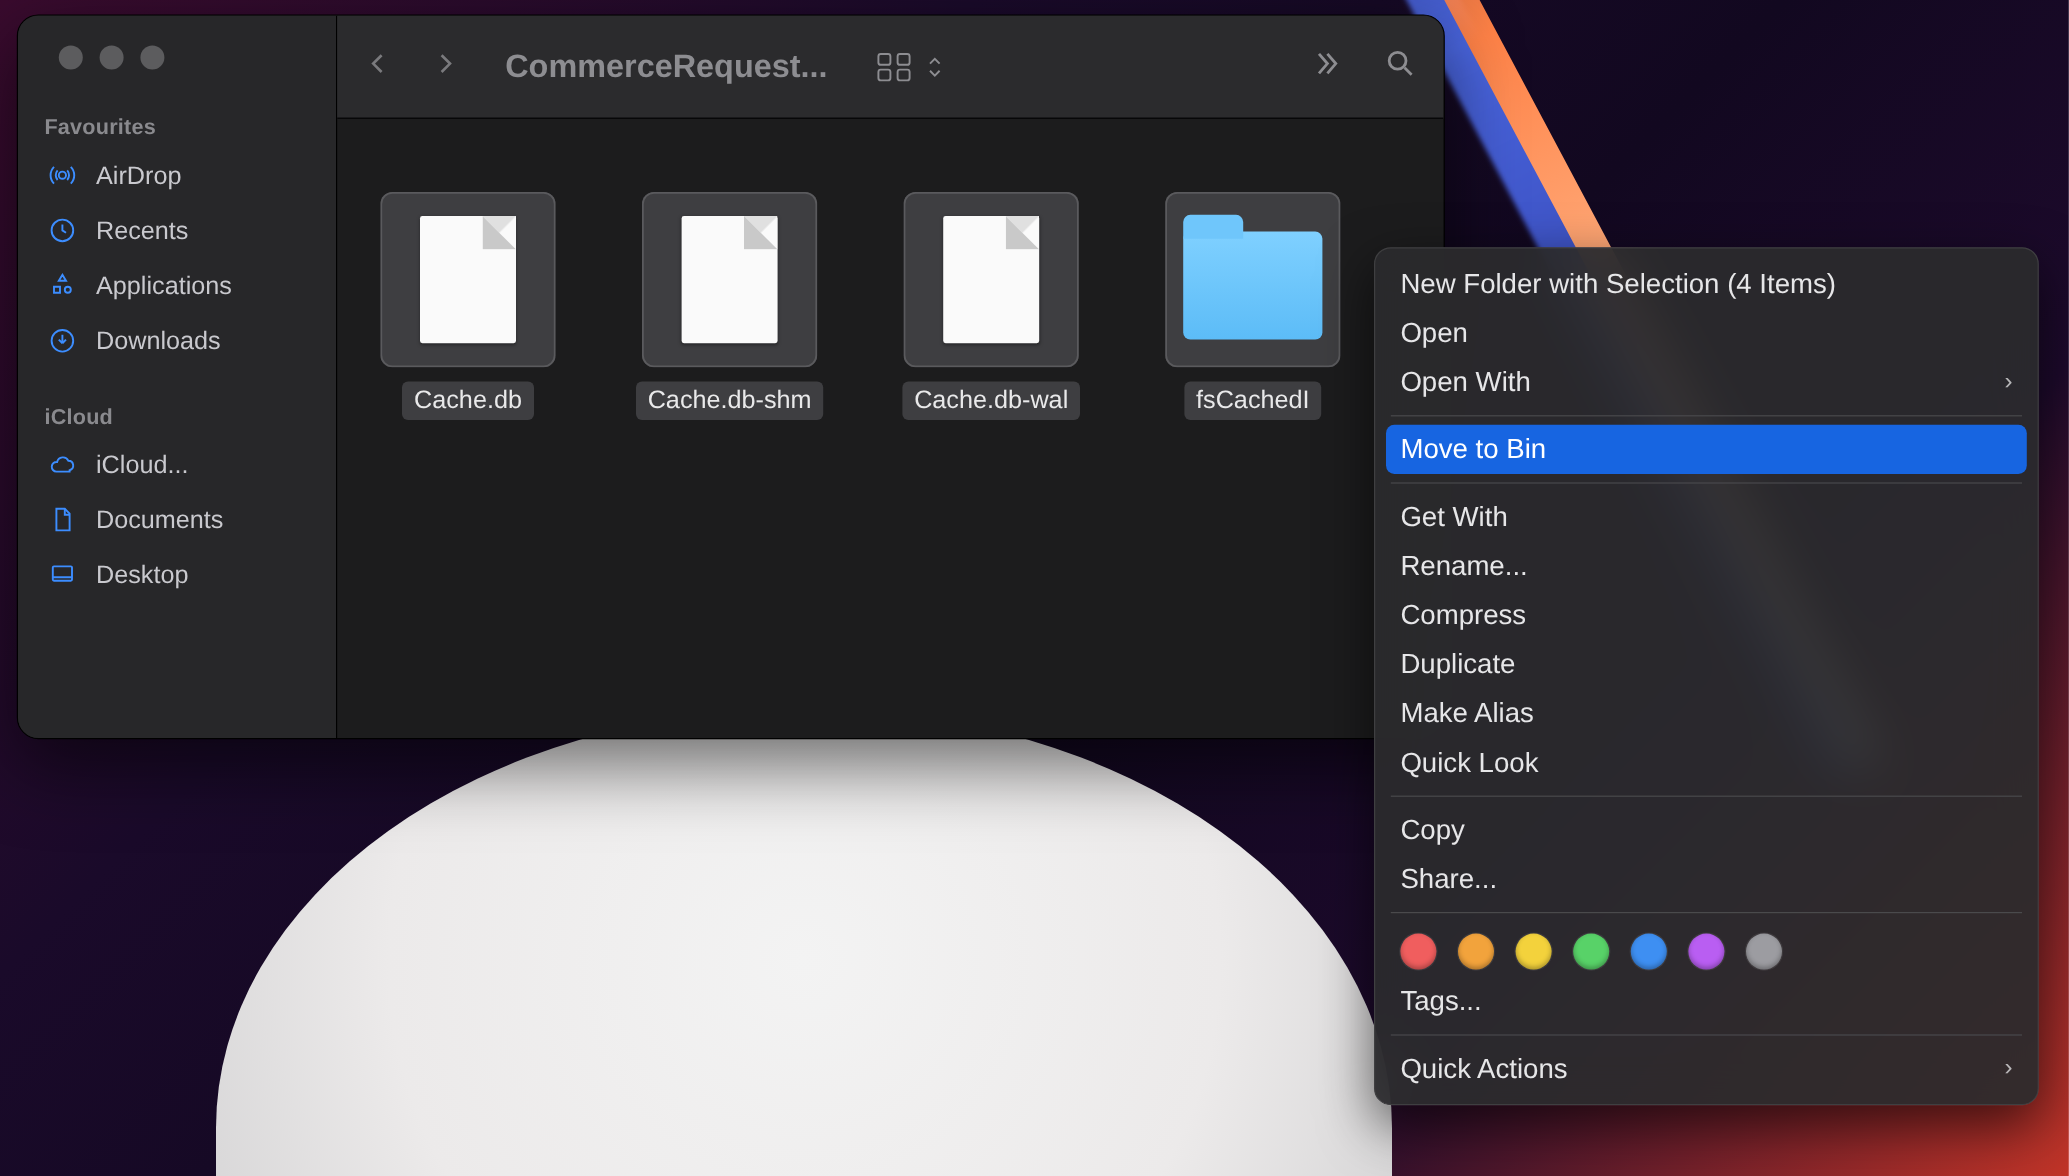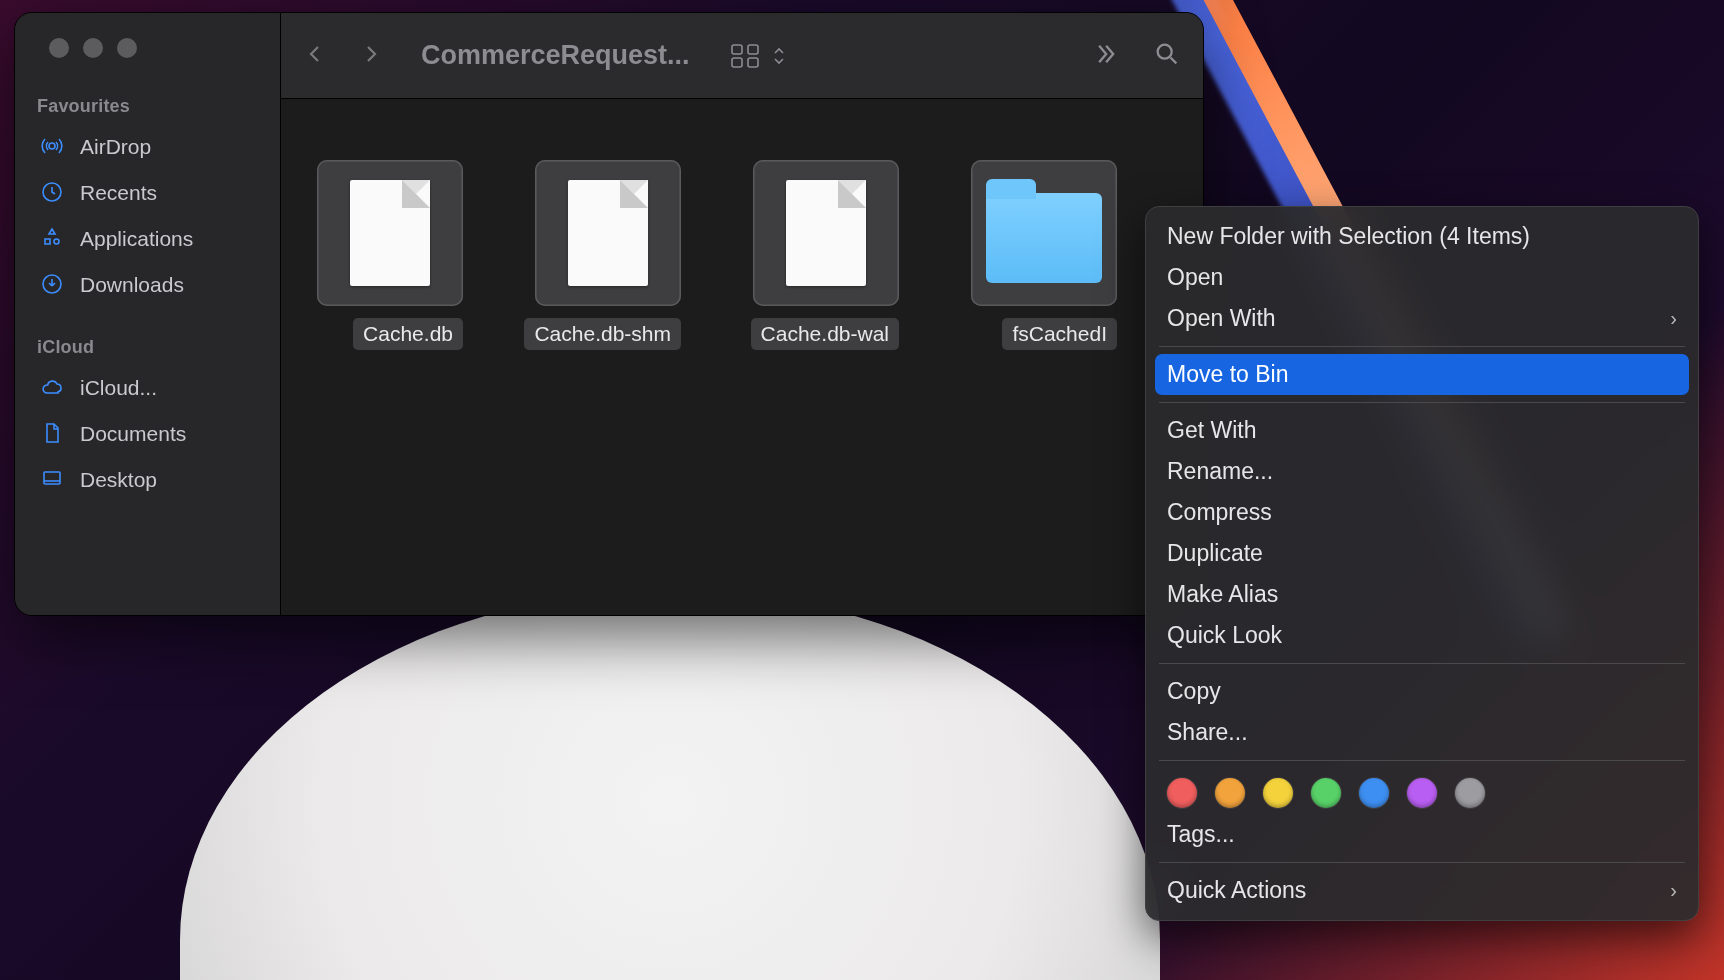--- a/index.html
+++ b/index.html
@@ -111,21 +111,21 @@
 
   
   .files {
     flex: 1;
     padding: 22px 36px;
     display: flex;
     gap: 72px;
     align-items: flex-start;
   }
   .file {
-    display: flex; flex-direction: column; align-items: flex-end; gap: 12px;
+    display: flex; flex-direction: column; align-items: center; gap: 12px;
     width: 146px;
   }
   .file-iconbox {
     width: 146px; height: 146px;
     background: #3e3e41;
     border-radius: 10px;
     display: flex; align-items: center; justify-content: center;
     box-shadow: inset 0 0 0 1.5px #5a5a5d;
   }
   .doc-icon {

